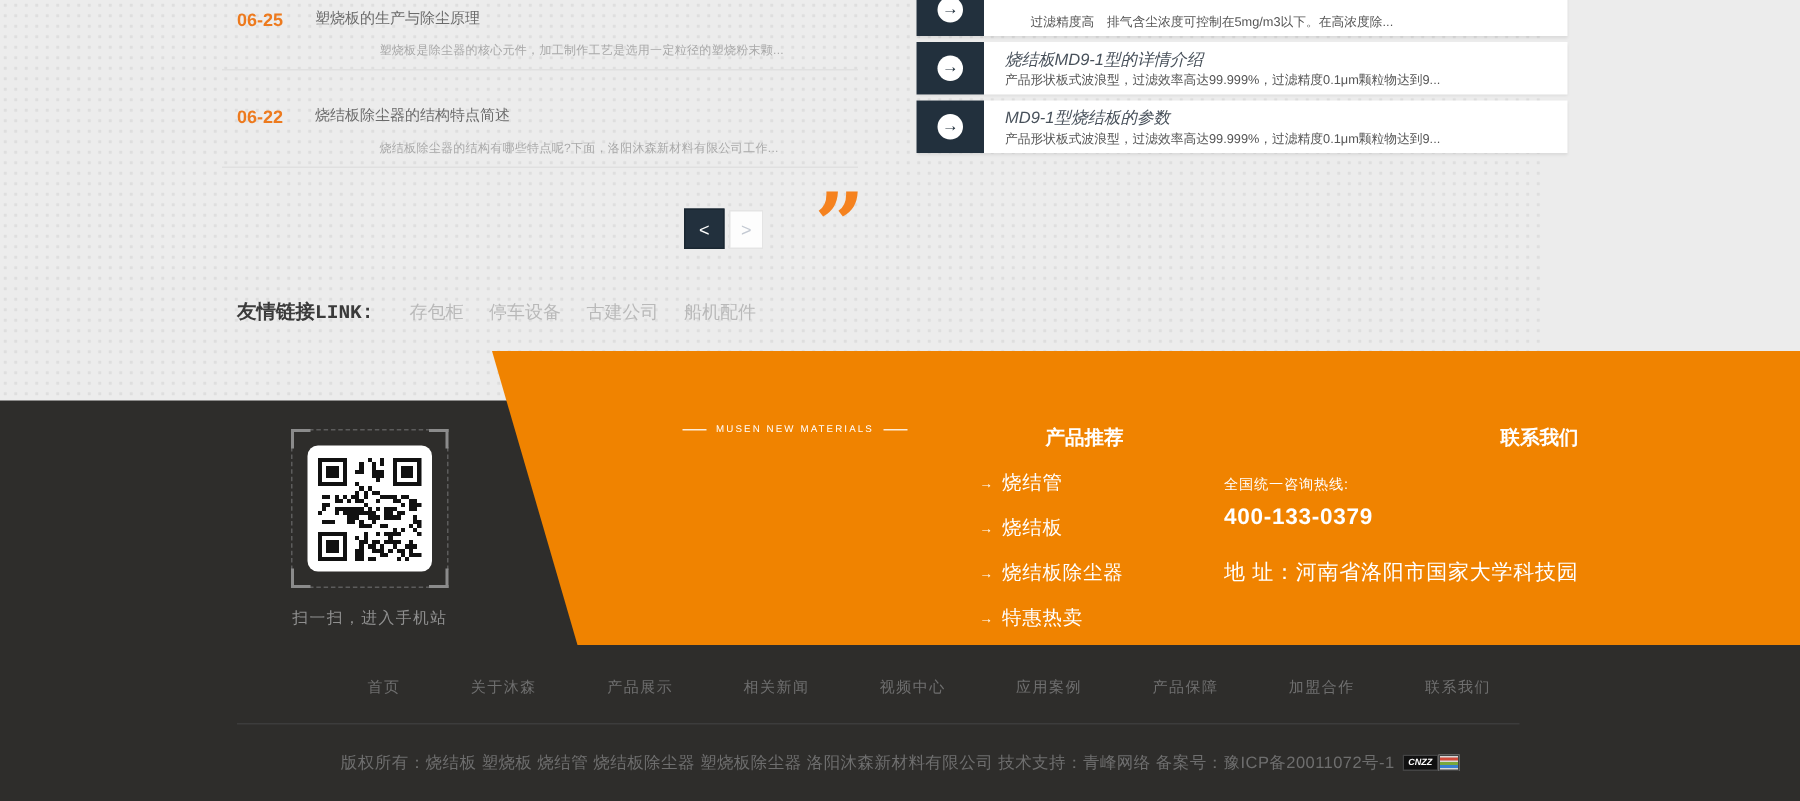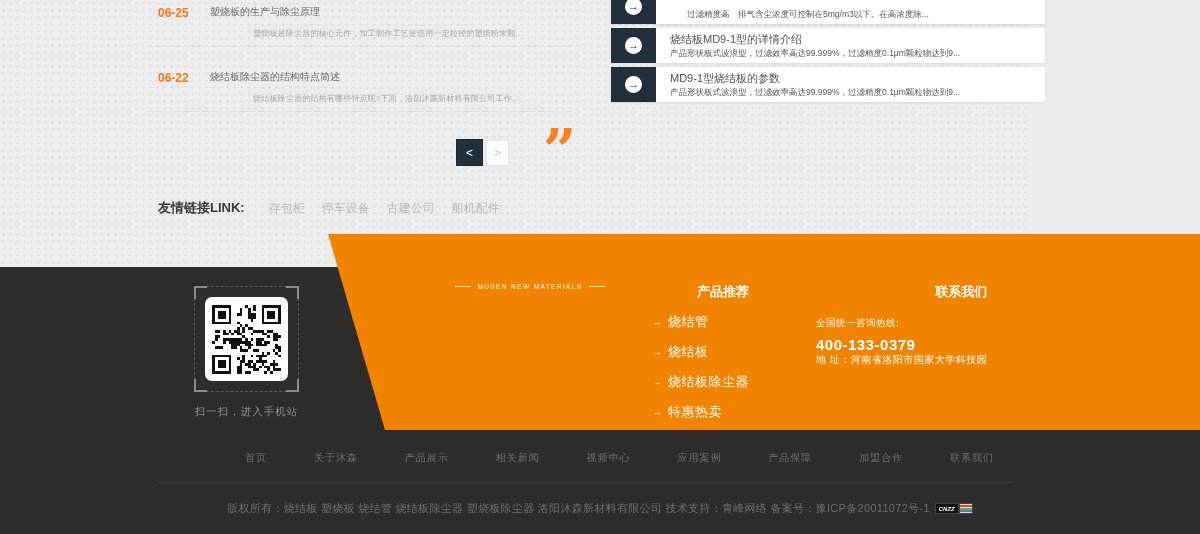--- a/index.html
+++ b/index.html
@@ -27,35 +27,35 @@
   .article-list { position:absolute; left:611px; top:-11px; width:434px; }
   .article-card {
     position:relative; display:flex; height:35px; margin-bottom:4px; background:#ffffff;
     box-shadow:0 1px 2px rgba(0,0,0,0.08);
   }
   .article-icon-box { width:45px; height:35px; background:#22303d; flex:0 0 45px;
     display:flex; align-items:center; justify-content:center; }
   .article-icon-circle { width:17px; height:17px; border-radius:50%; background:#ffffff;
     color:#22303d; font-size:11px; line-height:17px; text-align:center; font-weight:bold; }
   .article-body { padding:4px 8px 0 14px; overflow:hidden; white-space:nowrap; }
-  .article-title { font-size:11px; color:#47505a; height:14px; }
+  .article-title { font-size:11px; color:#47505a; height:14px;font-style:italic; }
   .article-desc { font-size:8.5px; color:#555555; padding-top:2px; }
 
   
   .pager { position:absolute; left:456px; top:139px; display:flex; gap:3px; }
   .pager-prev { width:27px; height:27px; background:#22303d; color:#ffffff; border:1px solid #1a2732;
     font-size:12px; display:flex; align-items:center; justify-content:center; cursor:pointer; }
   .pager-next { width:23px; height:26px; margin-top:1px; background:#fdfdfd; color:#c3c9d2; border:1px solid #e4e4e4;
     font-size:12px; display:flex; align-items:center; justify-content:center; cursor:pointer; }
   .quote-mark { position:absolute; left:543px; top:121px; font-family:"DejaVu Serif",serif;
     font-weight:bold; font-size:58px; line-height:58px; color:#f5821f; }
 
   
   .friend-links { position:absolute; left:158px; top:199px; display:flex; align-items:baseline; }
-  .friend-label { font-size:13px; font-weight:bold; color:#3b3b3b; margin-right:24px; }
+  .friend-label { font-size:13px; font-weight:bold; color:#3b3b3b; margin-right:24px;font-family:Liberation Mono, monospace; }
   .friend-item { font-size:12px; color:#b9b9b9; margin-right:17px; text-decoration:none; }
 
   
   .footer-dark { position:absolute; left:0; top:267px; width:1200px; height:267px; background:#2e2d2b; }
 
   
   .orange-band {
     position:absolute; left:0; top:234px; width:1200px; height:196px; background:#f08300;
     clip-path:polygon(328px 0, 1200px 0, 1200px 196px, 385px 196px);
   }
@@ -69,21 +69,21 @@
 
   
   .col-heading { font-size:13px; font-weight:bold; color:#ffffff;text-align:right; }
   .products-col { position:absolute; left:653px; top:49px; }
   .p-item { display:flex; align-items:center; margin-top:12px; color:#ffffff; }
   .p-arrow { font-size:9px; margin-right:6px; }
   .p-link { font-size:13px; color:#ffffff; text-decoration:none; letter-spacing:0.5px; }
   .contact-col { position:absolute; left:816px; top:49px; color:#ffffff; }
   .hotline-label { font-size:9.5px; margin-top:16px; letter-spacing:0.5px; }
   .phone-number { font-size:15px; font-weight:bold; letter-spacing:0.5px; margin-top:6px; }
-  .address-line { font-size:10px; margin-top:0; letter-spacing:0.5px; }
+  .address-line { font-size:14px; margin-top:20px; letter-spacing:0.5px; }
 
   
   .qr-module { position:absolute; left:193px; top:286px; width:107px; }
   .qr-frame { position:relative; width:105px; height:106px; margin:0 auto; }
   .qr-frame .edge { position:absolute; background:transparent; }
   .edge-t { left:12px; right:12px; top:0; border-top:1px dashed #5c5c5c; }
   .edge-b { left:12px; right:12px; bottom:0; border-top:1px dashed #5c5c5c; }
   .edge-l { top:12px; bottom:12px; left:0; border-left:1px dashed #5c5c5c; }
   .edge-r { top:12px; bottom:12px; right:0; border-left:1px dashed #5c5c5c; }
   .corner { position:absolute; width:13px; height:13px; }

